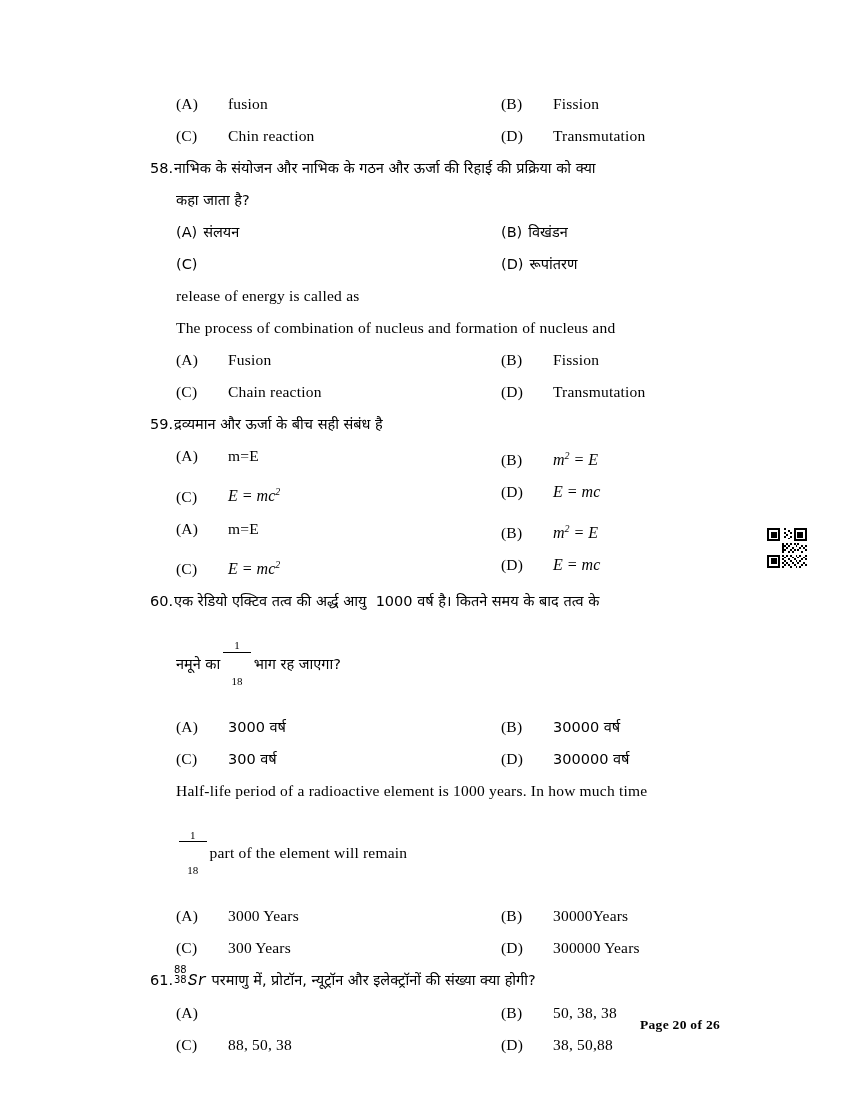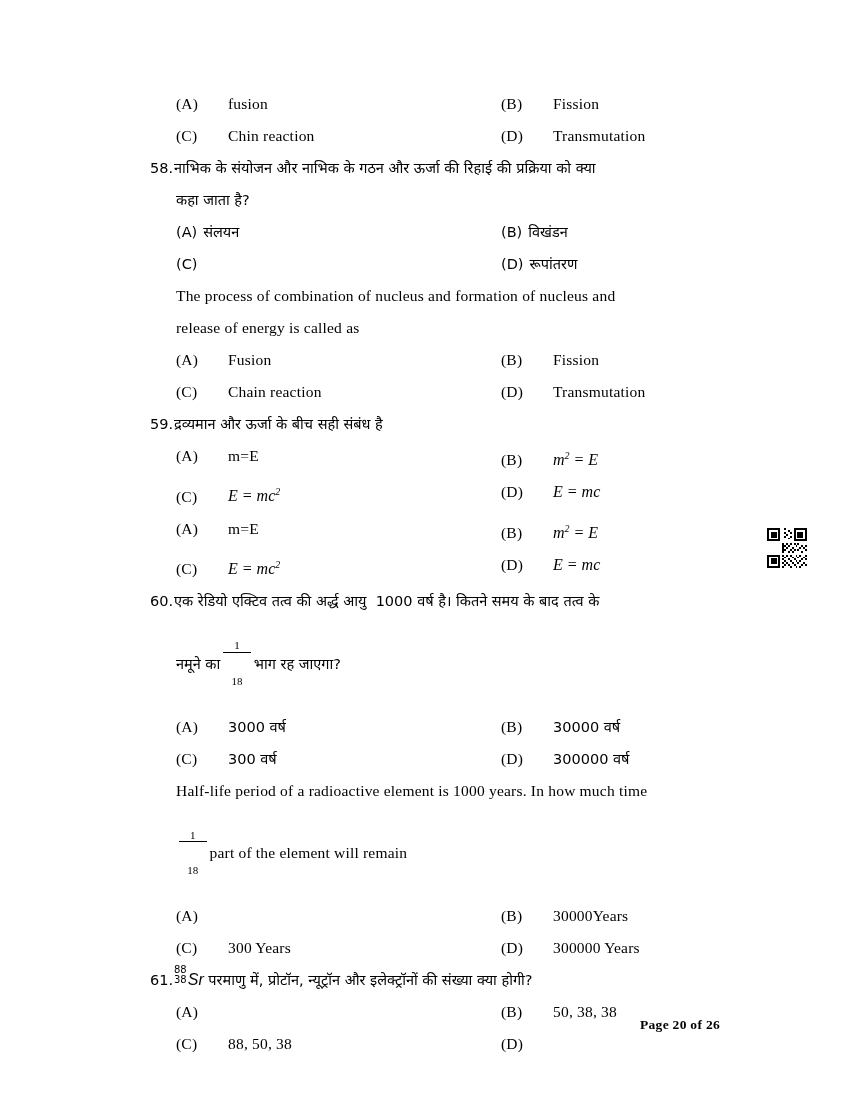--- a/index.html
+++ b/index.html
@@ -119,21 +119,21 @@
     line-height: 1.0;
     position: relative;
     top: -2px;
     margin-right: 1px;
   }
   .isotope .sup { display: block; }
   .isotope .sub { display: block; }
   .sr {
     font-style: italic;
     font-size: 16px;
-    font-family: Liberation Sans, sans-serif;
+    font-family: Liberation Mono, monospace;
   }
   .qr {
     position: absolute;
     right: 43px;
     top: 528px;
     width: 40px;
     height: 40px;
   }
   .qr svg { display: block; }
   .footer {
@@ -202,24 +202,24 @@
       <div class="opts">
         <div class="opt opt-c">
           <span class="opt-lbl narrow dev">(C)</span>
         </div>
         <div class="opt opt-d">
           <span class="opt-lbl narrow dev">(D)</span>
           <span class="opt-val dev">रूपांतरण</span>
         </div>
       </div>
       <div class="q-line stmt">
+        <span class="eng">release of energy is called as</span>
+      </div>
+      <div class="q-line stmt">
         <span class="eng">The process of combination of nucleus and formation of nucleus and</span>
-      </div>
-      <div class="q-line stmt">
-        <span class="eng">release of energy is called as</span>
       </div>
       <div class="opts">
         <div class="opt opt-a">
           <span class="opt-lbl eng">(A)</span>
           <span class="opt-val eng">Fusion</span>
         </div>
         <div class="opt opt-b">
           <span class="opt-lbl eng">(B)</span>
           <span class="opt-val eng">Fission</span>
         </div>
@@ -322,20 +322,21 @@
       <div class="q-line stmt frac-line">
         <span class="frac">
           <span class="num">1</span>
           <span class="den">18</span>
         </span>
         <span class="eng">part of the element will remain</span>
       </div>
       <div class="opts">
         <div class="opt opt-a">
           <span class="opt-lbl eng">(A)</span>
+          <span class="opt-val eng">3000 Years</span>
         </div>
         <div class="opt opt-b">
           <span class="opt-lbl eng">(B)</span>
           <span class="opt-val eng">30000Years</span>
         </div>
       </div>
       <div class="opts">
         <div class="opt opt-c">
           <span class="opt-lbl eng">(C)</span>
           <span class="opt-val eng">300 Years</span>
@@ -361,20 +362,21 @@
           <span class="opt-val eng">50, 38, 38</span>
         </div>
       </div>
       <div class="opts">
         <div class="opt opt-c">
           <span class="opt-lbl eng">(C)</span>
           <span class="opt-val eng">88, 50, 38</span>
         </div>
         <div class="opt opt-d">
           <span class="opt-lbl eng">(D)</span>
+          <span class="opt-val eng">38, 50,88</span>
         </div>
       </div>
     </div>
 
   </div>
 
   <div class="qr">
     <svg width="40" height="40" viewBox="0 0 21 21" shape-rendering="crispEdges">
       <rect width="21" height="21" fill="#ffffff"></rect>
       <g fill="#000000">

